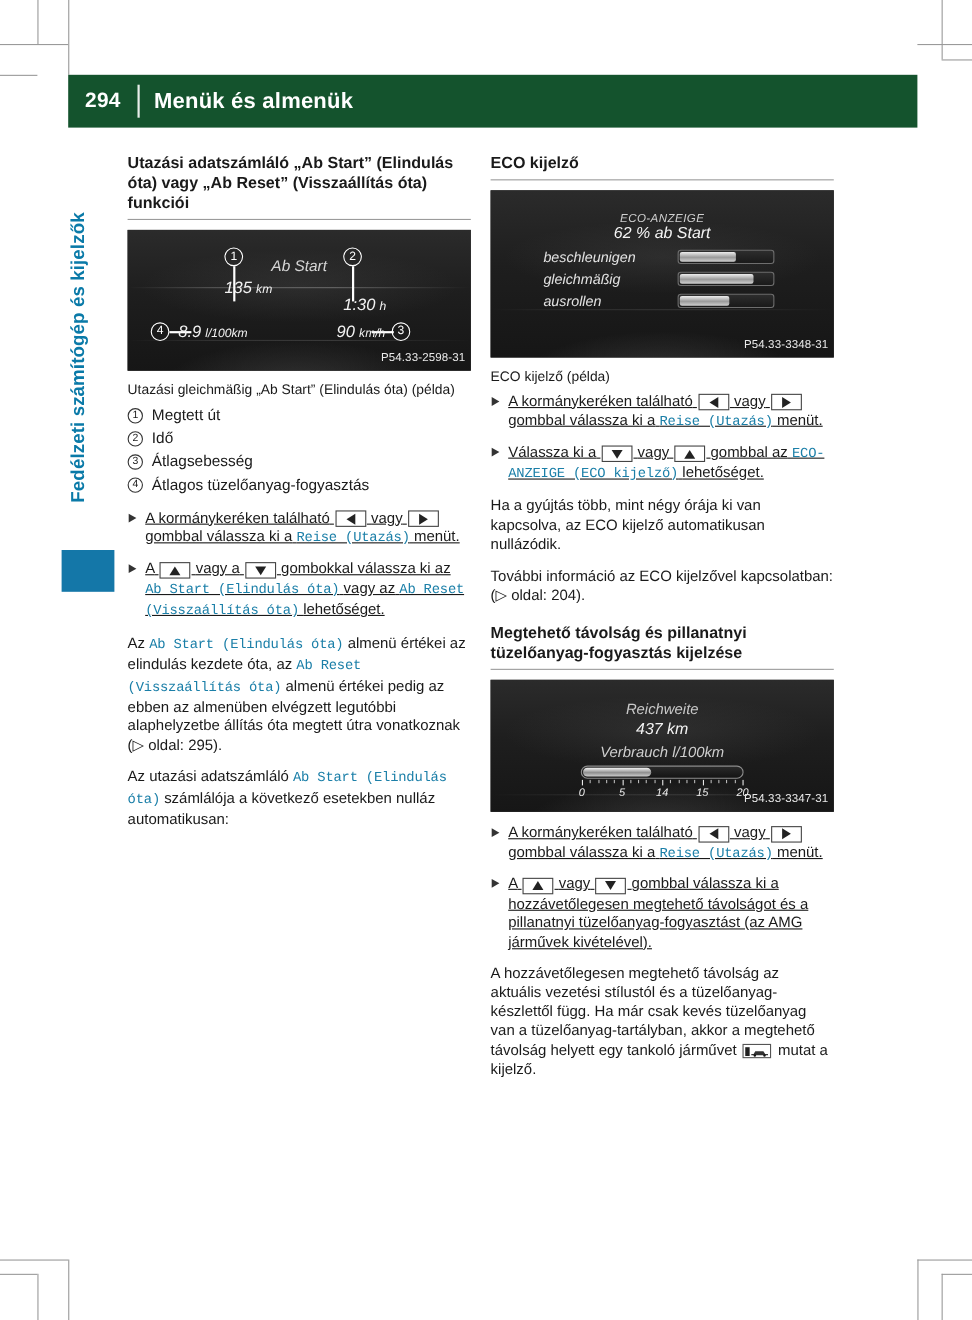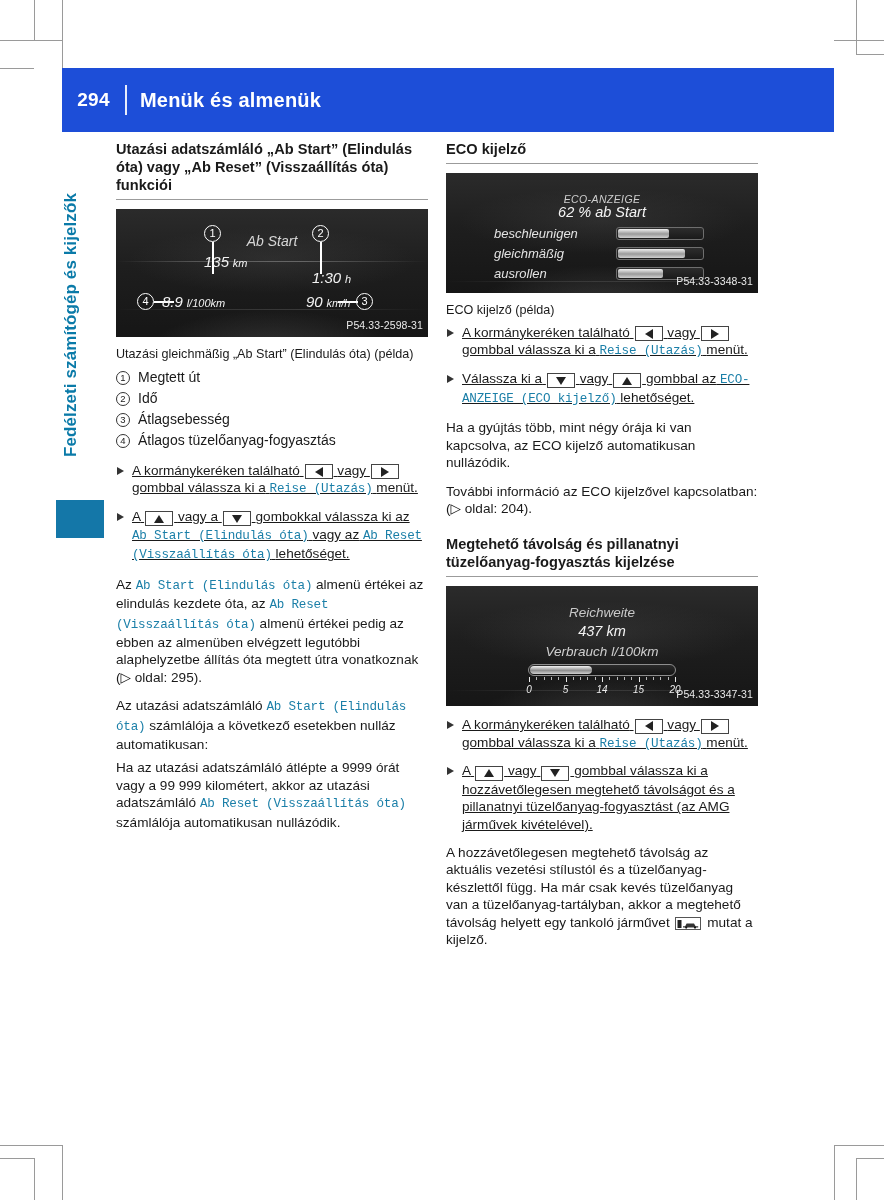--- a/index.html
+++ b/index.html
@@ -14,22 +14,22 @@
   }
   
   .cropmark { position:absolute; background:#9a9a9a; }
   .cm-h { height:1px; }
   .cm-v { width:1px; }
 
   
   .header {
     position:absolute;
     left:62px; top:68px;
-    width:772px; height:64px;
-    background:#1d4ed8;
+    width:772px; height:48px;
+    background:#14532d;
     display:flex; align-items:center;
   }
   .header .pagenum {
     color:#ffffff;
     font-weight:bold;
     font-size:19px;
     width:63px;
     text-align:center;
     letter-spacing:.2px;
   }
@@ -174,21 +174,21 @@
     border:1.5px solid #ffffff; color:#ffffff; font-size:11px;
     display:flex; align-items:center; justify-content:center; font-family:"Liberation Sans", sans-serif;
   }
   .d1 .lead { position:absolute; background:#ffffff; }
   .d1 .c1 { left:88px;  top:16px; }
   .d1 .c2 { left:196px; top:16px; }
   .d1 .c3 { left:240px; top:84px; }
   .d1 .c4 { left:21px;  top:84px; }
 
   
-  .d2 { height:120px; }
+  .d2 { height:152px; }
   .d2 .ecottl {
     position:absolute; left:0; right:0; top:18px; text-align:center;
     color:#cfcfcf; font-size:10.5px; font-style:italic; letter-spacing:.4px;
   }
   .d2 .ecopct {
     position:absolute; left:0; right:0; top:31px; text-align:center;
     color:#f4f4f4; font-size:14.5px; font-style:italic;
   }
   .d2 .erow { position:absolute; left:48px; width:226px; height:17px; display:flex; align-items:center; }
   .d2 .erow .lbl { color:#e3e3e3; font-size:13px; font-style:italic; width:122px; text-align:left; padding-right:12px; }
@@ -357,25 +357,20 @@
     <span>almenü értékei pedig az ebben az almenüben elvégzett legutóbbi alaphelyzetbe állítás óta megtett útra vonatkoznak (▷ oldal: 295).</span>
   </p>
 
   <p class="tight">
     <span>Az utazási adatszámláló</span>
     <span class="mono">Ab Start (Elindulás óta)</span>
     <span>számlálója a következő esetekben nulláz automatikusan:</span>
   </p>
 
 
-  <p>
-    <span>Ha az utazási adatszámláló átlépte a 9999 órát vagy a 99 999 kilométert, akkor az utazási adatszámláló</span>
-    <span class="mono">Ab Reset (Visszaállítás óta)</span>
-    <span>számlálója automatikusan nullázódik.</span>
-  </p>
 
 </div>
 
 <div class="col col-right">
 
   <h2 class="sechead">ECO kijelző</h2>
   <div class="rule"></div>
 
   <div class="display d2">
     <div class="sheen" style="top:108px; opacity:.4;"></div>

